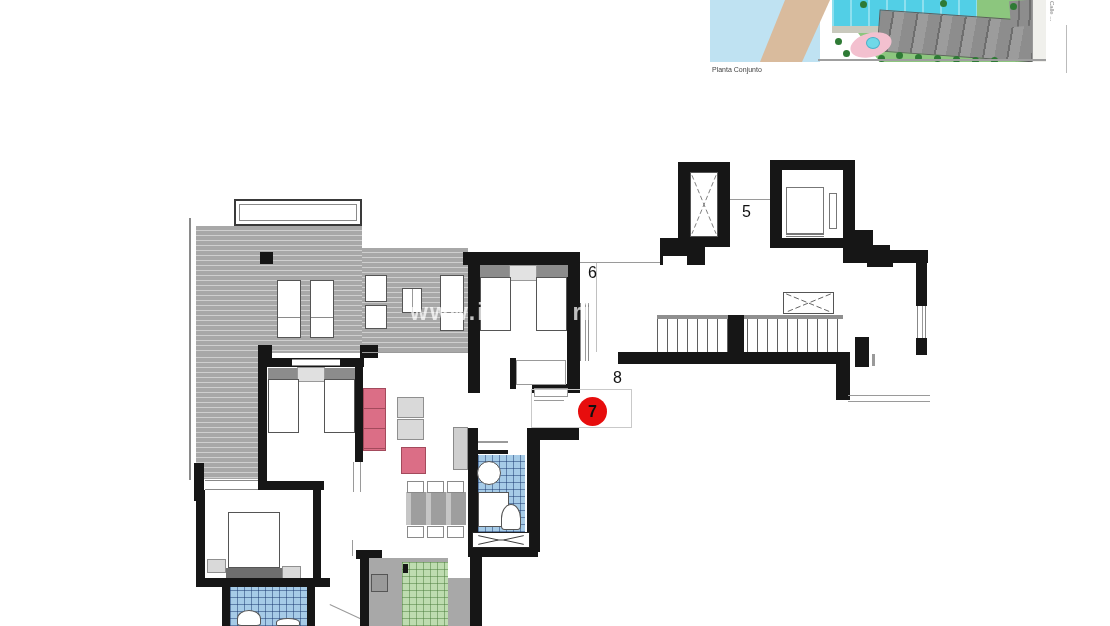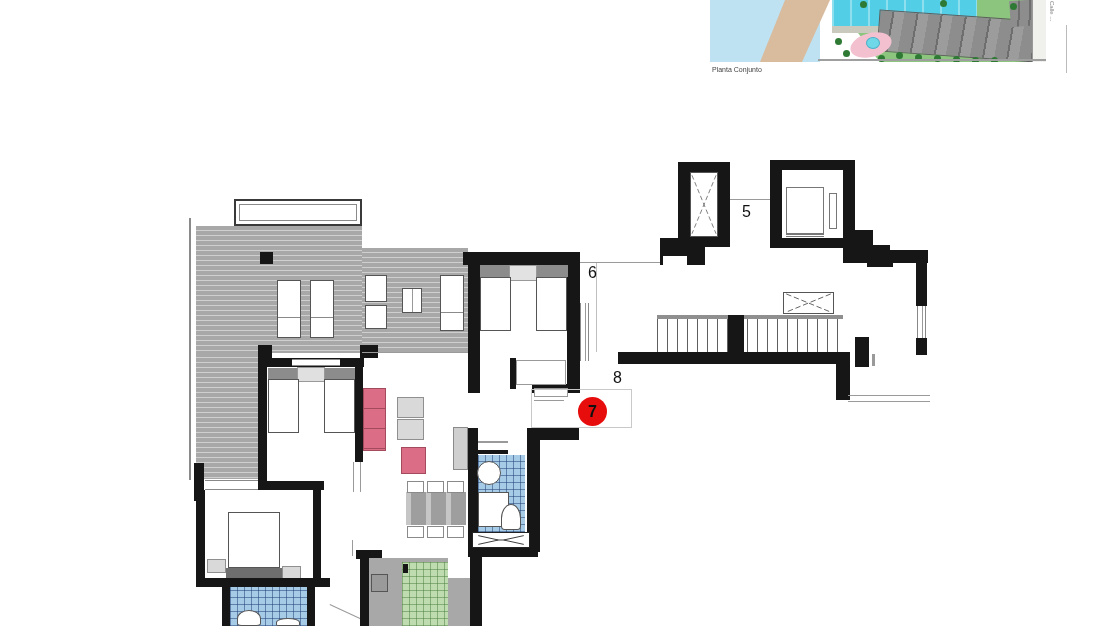--- a/index.html
+++ b/index.html
@@ -213,14 +213,15 @@
   <div class="a steps" style="left:657px;top:315px;width:186px;height:18px;border-top:4px solid #8f8f8f"></div>
   <div class="a steps" style="left:657px;top:333px;width:186px;height:19px"></div>
   <div class="a w" style="left:728px;top:315px;width:16px;height:37px"></div>
   <div class="a w" style="left:618px;top:352px;width:230px;height:12px"></div>
   <div class="a w" style="left:836px;top:352px;width:14px;height:48px"></div>
   <div class="a w" style="left:855px;top:337px;width:14px;height:30px"></div>
   <div class="a ln" style="left:872px;top:354px;width:3px;height:12px"></div>
   <div class="a ln" style="left:848px;top:395px;width:82px;height:1px"></div>
   <div class="a ln" style="left:848px;top:401px;width:82px;height:1px"></div>
 
+  <div class="a wm" style="left:410px;top:299px">www.iw        ri</div>
 
 </div>
 
 </body></html>

